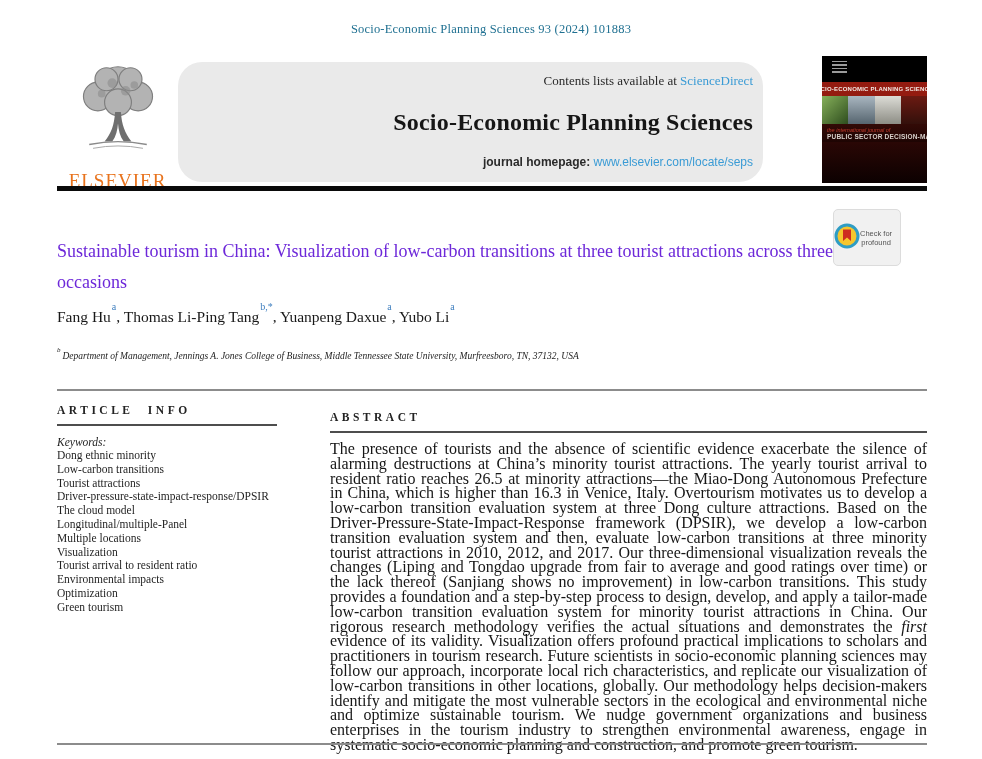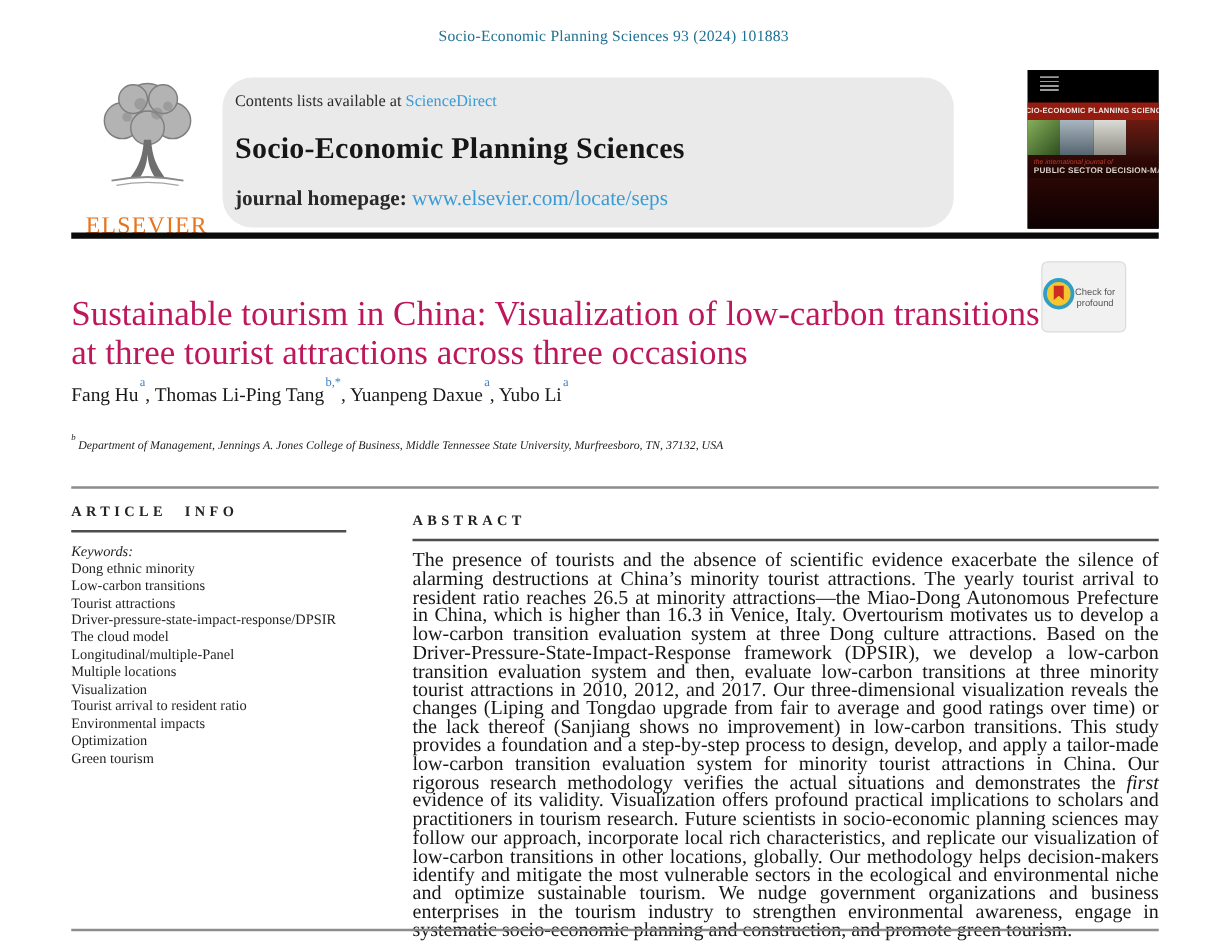--- a/index.html
+++ b/index.html
@@ -13,25 +13,25 @@
 
   
   .header-row { position: absolute; left: 57px; top: 62px; width: 870px; height: 120px; }
   .logo-col { position: absolute; left: 0; top: 0; width: 121px; height: 120px; text-align: center; }
   .logo-col svg { display: block; margin: 0 auto; }
   .elsevier-word { font-family: "Liberation Serif", serif; font-size: 19px; color: #e8731d;
                    letter-spacing: 1px; margin-top: 14px; }
 
   .header-box { position: absolute; left: 121px; top: 0; width: 585px; height: 120px;
                 background: #eaeaea; display: flex; flex-direction: column;
-                justify-content: space-between; align-items: flex-start; padding: 11px 10px 13px; border-radius: 24px; }
+                justify-content: space-between; align-items: flex-end; padding: 11px 10px 13px; border-radius: 24px; }
   .contents-line { font-size: 13px; color: #2a2a2a; }
   .link-blue { color: #3a9bd5; text-decoration: none; cursor: pointer; }
   .journal-title { font-size: 24px; font-weight: bold; color: #161616; letter-spacing: .2px; }
-  .homepage-line { font-family: Liberation Serif, serif; font-size: 17px; font-weight: bold; color: #2a2a2a; }
+  .homepage-line { font-family: Liberation Sans, sans-serif; font-size: 12px; font-weight: bold; color: #2a2a2a; }
   .homepage-line .link-blue { font-weight: normal; }
 
   
   .cover { position: absolute; left: 765px; top: -6px; width: 105px; height: 127px;
            background: #000; overflow: hidden; display: flex; flex-direction: column; }
   .cover-top { height: 26px; position: relative; }
   .cover-mark { position: absolute; left: 10px; top: 5px; width: 15px; height: 14px;
                 background: repeating-linear-gradient(180deg, #9a9a9a 0 1.5px, #000 1.5px 3.5px); }
   .cover-band { height: 14px; background: #941b10; display: flex; align-items: center; justify-content: center; }
   .cover-band span { font-family: "Liberation Sans", sans-serif; font-size: 6px; font-weight: bold;
@@ -54,21 +54,21 @@
 
   
   .crossmark { position: absolute; left: 833px; top: 209px; width: 68px; height: 57px;
                background: #f1f1f1; border: 1px solid #dcdcdc; border-radius: 5px;
                display: flex; align-items: center; padding-top: 0; cursor: pointer; }
   .crossmark-caption { font-family: "Liberation Sans", sans-serif; font-size: 7.5px; line-height: 8.5px;
                        color: #555; text-align: center; margin-top: 2px; }
 
   
   .art-title { position: absolute; left: 57px; top: 236px; width: 782px;
-               font-size: 28px; line-height: 31px; color: #be185d; }
+               font-size: 18px; line-height: 31px; color: #6d28d9; }
   .authors { position: absolute; left: 57px; top: 307px; width: 800px; font-size: 15.5px; color: #181818; }
   .authors sup { font-size: 10px; color: #3f7fbf; position: relative; top: -6px; margin-left: 1px; }
   .affils { position: absolute; left: 57px; top: 347px; width: 820px;
             font-size: 9.5px; font-style: italic; color: #222; line-height: 13px; }
   .affils sup { font-size: 7px; position: relative; top: -3px; margin-right: 2px; }
 
   .rule-gray { position: absolute; left: 57px; width: 870px; height: 2px; background: #8c8c8c; }
   .rule-top { top: 389px; }
   .rule-bottom { top: 743px; }
 

